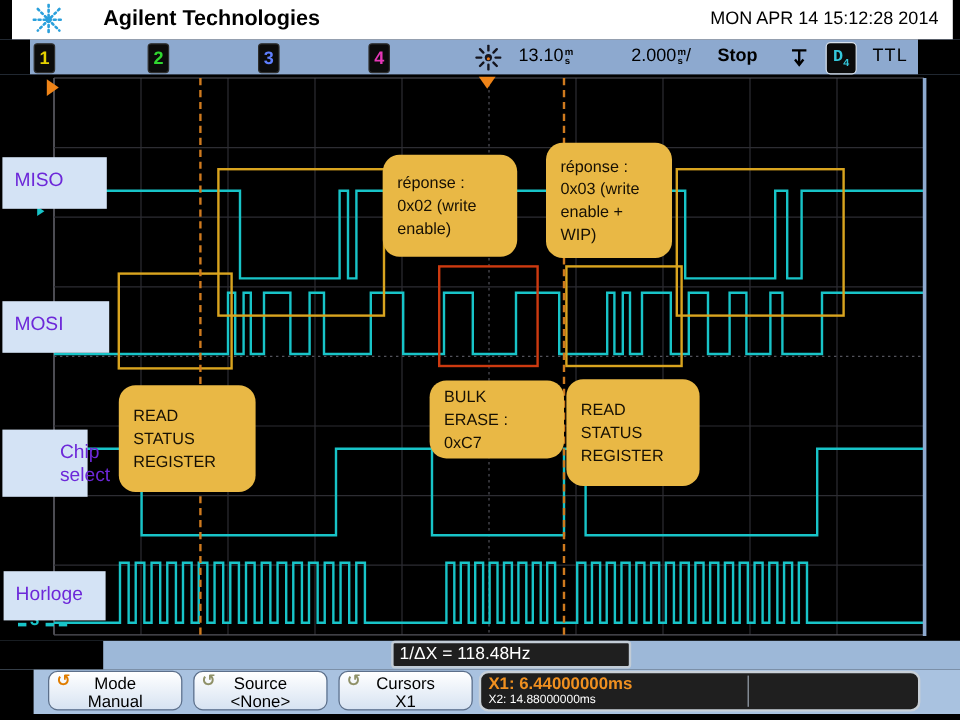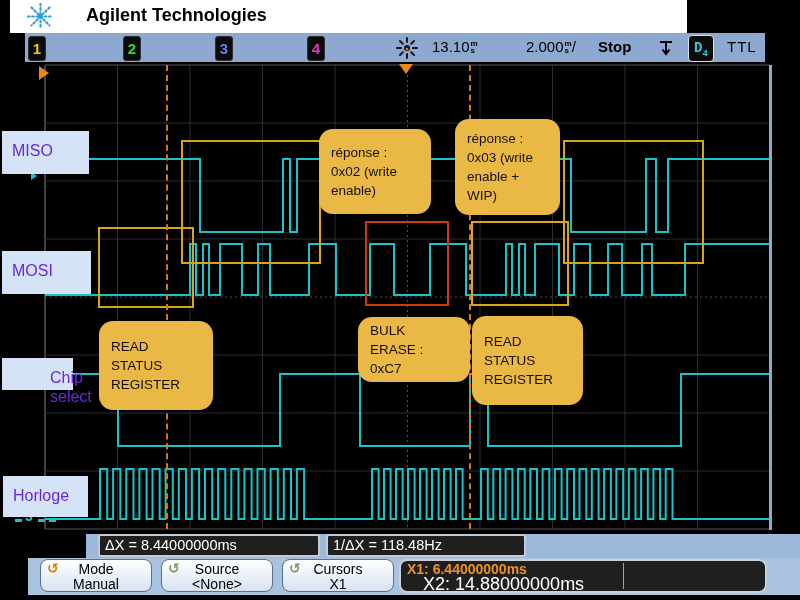--- a/index.html
+++ b/index.html
@@ -1,19 +1,19 @@
 <!DOCTYPE html>
 <html><head>
 <meta charset="utf-8">
 <style>
   html,body{margin:0;padding:0;}
   body{width:800px;height:600px;position:relative;background:#000;
        font-family:"Liberation Sans",sans-serif;overflow:hidden;}
   
-  .header{position:absolute;left:10px;top:0;width:677px;height:33px;background:#fff;}
+  .header{position:absolute;left:10px;top:0;width:784px;height:33px;background:#fff;}
   .brand{position:absolute;left:76px;top:5px;font-size:18px;font-weight:bold;color:#000;}
   .logo{position:absolute;left:17px;top:3px;}
   .datetime{position:absolute;right:12px;top:7px;font-size:15px;color:#000;}
   
   .status{position:absolute;left:0;top:33px;width:800px;height:29px;background:#8da9cf;}
   .status .blkL{position:absolute;left:0;top:0;width:25px;height:29px;background:#000;}
   .status .blkR{position:absolute;right:0;top:0;width:35px;height:29px;background:#000;}
   .chbadge{position:absolute;top:3px;width:16px;height:23px;background:#0b0b0b;border:1px solid #2e2e2e;
            border-radius:3px;text-align:center;font-size:15px;font-weight:bold;line-height:23px;}
   .st{position:absolute;top:5px;font-size:15px;color:#000;white-space:nowrap;}
@@ -48,38 +48,39 @@
   .skbar{position:absolute;left:0;top:558px;width:800px;height:37px;background:#a9c2e0;}
   .skbar .blkL{position:absolute;left:0;top:0;width:28px;height:37px;background:#000;}
   .skey{position:absolute;top:1px;width:112px;height:33px;background:linear-gradient(#ffffff,#d7e3f2);
         border:1px solid #5c6f8a;border-radius:8px;text-align:center;font-size:14px;line-height:15px;
         padding-top:2px;box-sizing:border-box;color:#000;}
   .skicon{position:absolute;left:6px;top:1px;font-size:14px;font-weight:bold;
           font-family:"DejaVu Sans",sans-serif;}
   .xbox{position:absolute;left:399px;top:1px;width:368px;height:34px;background:#1f1f1f;
         border:2px solid #c8d0d8;border-radius:8px;box-sizing:border-box;}
   .x1line{color:#f09020;font-size:14px;line-height:15px;padding:1px 0 0 6px;font-weight:bold;white-space:nowrap;}
-  .x2line{color:#fff;font-size:18px;line-height:14px;padding-left:22px;white-space:nowrap;}
+  .x2line{color:#fff;font-size:10px;line-height:14px;padding-left:6px;white-space:nowrap;}
   .xdiv{position:absolute;left:222px;top:2px;bottom:2px;width:1px;background:#9aa4ae;}
   .bstrip{position:absolute;left:0;top:595px;width:800px;height:5px;background:#000;}
 </style>
 </head>
 <body>
 
 <div class="header">
   <svg class="logo" width="27" height="27" viewBox="0 0 27 27">
     <g stroke="#2aa0dc" stroke-width="2.2" stroke-dasharray="1.6 2.6" stroke-linecap="round">
       <line x1="13.5" y1="1" x2="13.5" y2="26"></line>
       <line x1="1" y1="13.5" x2="26" y2="13.5"></line>
       <line x1="4.5" y1="4.5" x2="22.5" y2="22.5"></line>
       <line x1="22.5" y1="4.5" x2="4.5" y2="22.5"></line>
     </g>
     <circle cx="13.5" cy="13.5" r="2.6" fill="#2aa0dc"></circle>
   </svg>
   <div class="brand">Agilent Technologies</div>
+  <div class="datetime">MON APR 14 15:12:28 2014</div>
 </div>
 
 <div class="status">
   <div id="channels">
       <div class="chbadge" style="left: 28px; color: rgb(230, 210, 0);">1</div>
       <div class="chbadge" style="left: 123px; color: rgb(48, 214, 48);">2</div>
       <div class="chbadge" style="left: 215px; color: rgb(95, 127, 255);">3</div>
       <div class="chbadge" style="left: 307px; color: rgb(230, 55, 184);">4</div>
     </div>
   <svg style="position:absolute;left:396px;top:4px" width="22" height="22" viewBox="0 0 22 22">
@@ -157,21 +158,21 @@
     <div class="hbox" style="left: 563px; top: 140px; width: 137px; height: 120px; border-color: rgb(217, 164, 31);"></div>
     <div class="hbox" style="left: 98px; top: 227px; width: 92px; height: 77px; border-color: rgb(217, 164, 31);"></div>
     <div class="hbox" style="left: 365px; top: 221px; width: 80px; height: 81px; border-color: rgb(205, 58, 16);"></div>
     <div class="hbox" style="left: 471px; top: 221px; width: 94px; height: 81px; border-color: rgb(217, 164, 31);"></div>
     <div class="cursor" style="left: 166px;"></div>
     <div class="cursor" style="left: 469px;"></div>
   </div>
 <div id="lanelabels">
     <div class="lane" style="left: 2px; top: 131px; width: 87px; height: 43px;">MISO</div>
     <div class="lane" style="left: 2px; top: 251px; width: 89px; height: 43px;">MOSI</div>
-    <div class="lane" style="left: 2px; top: 358px; width: 71px; height: 32px; padding-left: 48px;">Chip
+    <div class="lane" style="left: 2px; top: 358px; width: 71px; height: 56px; padding-left: 48px;">Chip
 select</div>
     <div class="lane" style="left: 3px; top: 476px; width: 85px; height: 41px;">Horloge</div>
   </div>
 <div id="callouts">
     <div class="callout" style="left: 319px; top: 112px; width: 112px; padding: 14px 12px;">réponse :
 0x02 (write
 enable)</div>
     <div class="callout" style="left: 455px; top: 102px; width: 105px; padding: 10px 12px;">réponse :
 0x03 (write
 enable +
@@ -182,21 +183,20 @@
     <div class="callout" style="left: 358px; top: 300px; width: 112px; padding: 4px 12px;">BULK
 ERASE :
 0xC7</div>
     <div class="callout" style="left: 472px; top: 299px; width: 111px; padding: 16px 12px;">READ
 STATUS
 REGISTER</div>
   </div>
 
 <div class="mbar">
   <div class="blkL"></div>
-  <div class="mbox" style="left:98px;width:213px">ΔX = 8.44000000ms</div>
   <div class="mbox" style="left:326px;width:191px">1/ΔX = 118.48Hz</div>
 </div>
 
 <div class="skbar">
   <div class="blkL"></div>
   <div id="softkeys">
       <div class="skey" style="left: 40px;">
         <span class="skicon" style="color: rgb(224, 125, 0);">↺</span>
         <div>Mode</div>
         <div>Manual</div>

